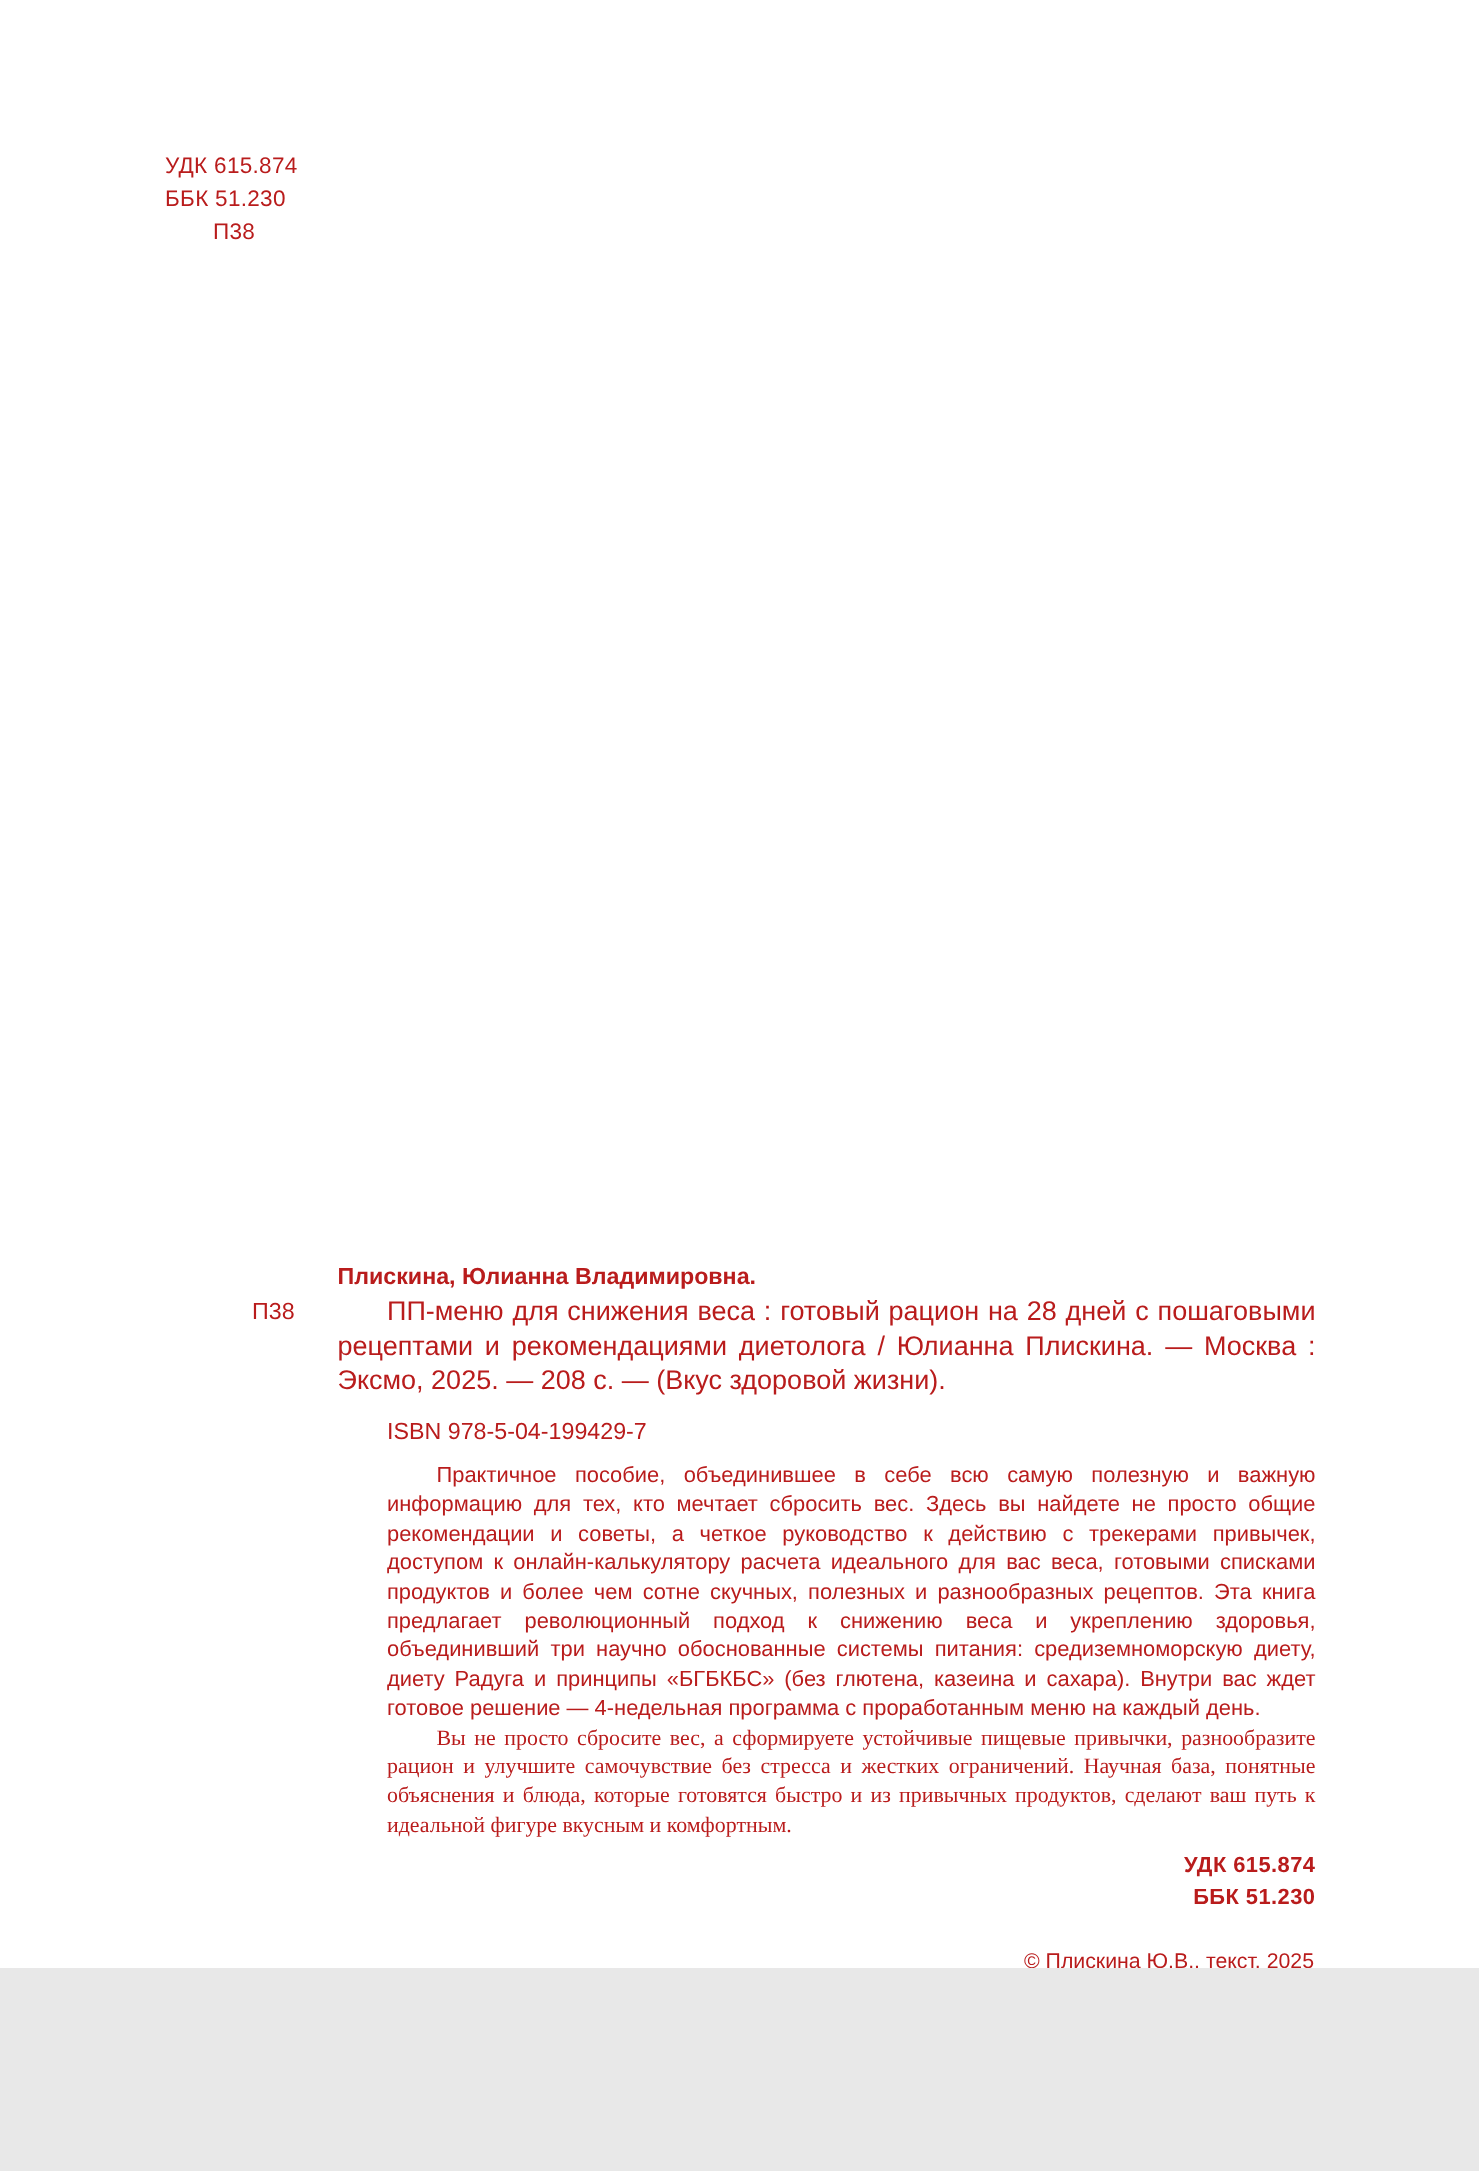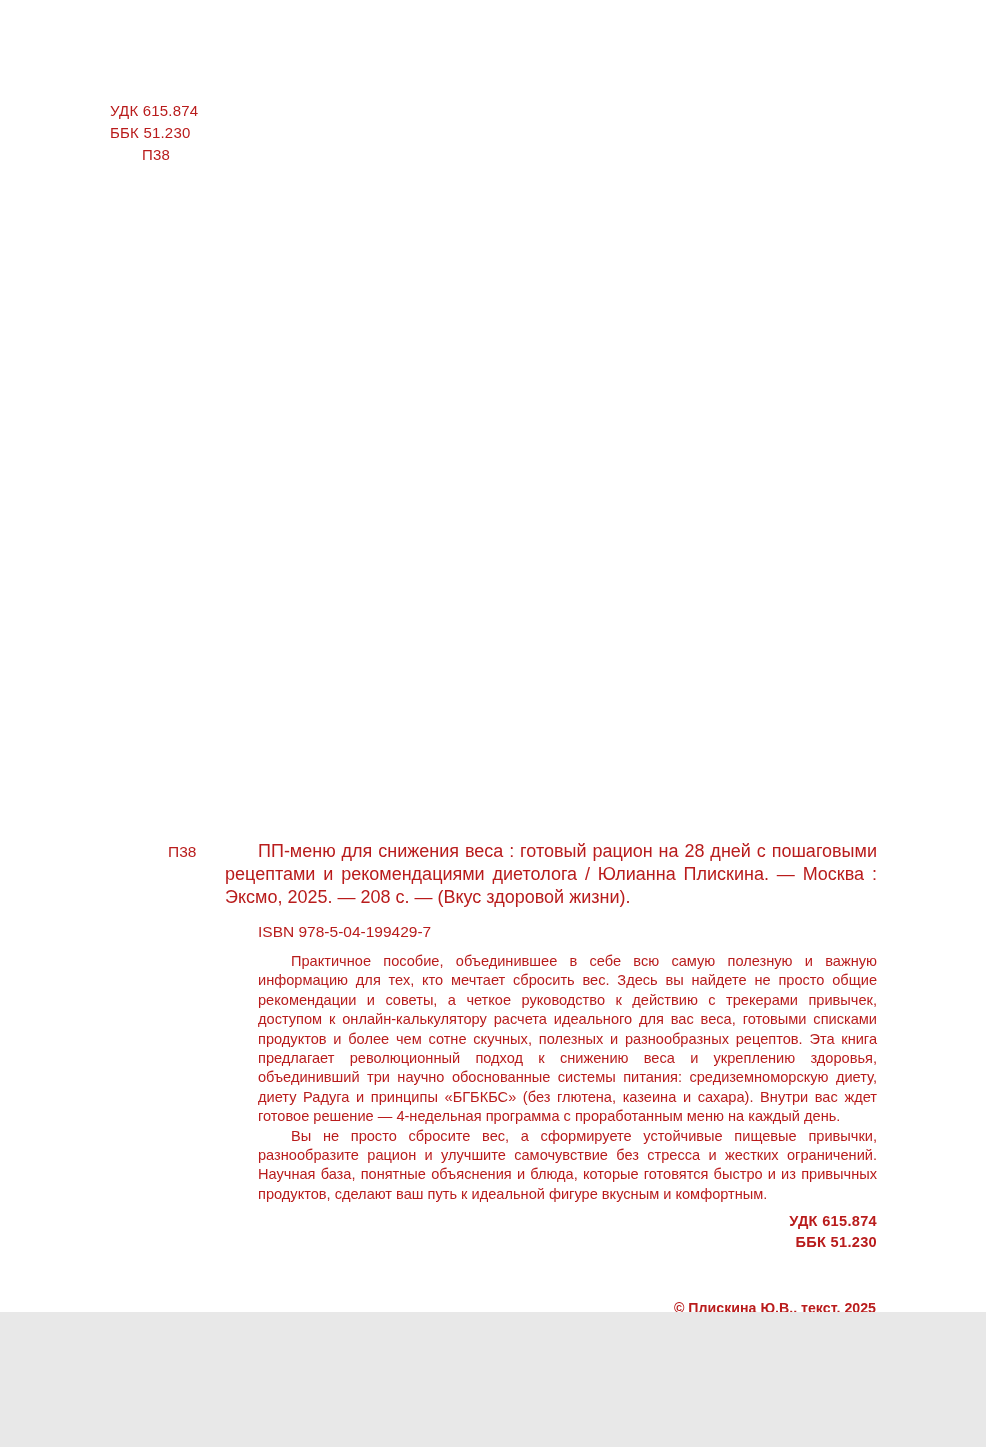--- a/index.html
+++ b/index.html
@@ -60,21 +60,21 @@
     line-height: 23px;
   }
   .annotation-paragraph {
     margin-top: 9px;
     font-size: 14.6px;
     line-height: 19.4px;
     text-align: justify;
     text-indent: 33px;
     margin-left: 33px;
   }
-  .annotation-paragraph.second { margin-top: 0; }
+  .annotation-paragraph.second { margin-top: 0; font-family: Liberation Serif, serif; }
   .codes-bottom {
     margin-top: 7px;
     text-align: right;
     font-weight: bold;
     font-size: 14.6px;
     line-height: 21px;
     letter-spacing: 0.3px;
   }
 
   
@@ -85,38 +85,39 @@
     font-weight: bold;
     font-size: 14.8px;
     letter-spacing: 0.4px;
     white-space: nowrap;
   }
   .copyright-block {
     position: absolute;
     right: 110px;
     top: 1298px;
     text-align: right;
-    font-weight: bold;
+    font-weight: normal;
     font-size: 14.2px;
     line-height: 20px;
     white-space: nowrap;
   }
 </style>
 </head>
 <body>
 
 <div class="page">
 
   <div class="header-block">
     <div class="code-line">УДК 615.874</div>
     <div class="code-line">ББК 51.230</div>
     <div class="code-line code-p38">П38</div>
   </div>
 
   <div class="main-block">
+    <div class="author-heading">Плискина, Юлианна Владимировна.</div>
 
     <div class="catalog-entry-wrap">
       <span class="catalog-code-margin">П38</span>
       <p class="bibliographic-description">ПП-меню для снижения веса : готовый рацион на 28 дней с пошаговыми рецептами и рекомендациями диетолога / Юлианна Плискина. — Москва : Эксмо, 2025. — 208  с. — (Вкус здоровой жизни).</p>
     </div>
 
     <div class="isbn-line">ISBN 978-5-04-199429-7</div>
 
     <p class="annotation-paragraph">Практичное пособие, объединившее в себе всю самую полезную и важную информацию для тех, кто мечтает сбросить вес. Здесь вы найдете не просто общие рекомендации и советы, а четкое руководство к действию с трекерами привычек, доступом к онлайн-калькулятору расчета идеального для вас веса, готовыми списками продуктов и более чем сотне скучных, полезных и разнообразных рецептов. Эта книга предлагает революционный подход к снижению веса и укреплению здоровья, объединивший три научно обоснованные системы питания: средиземноморскую диету, диету Радуга и принципы «БГБКБС» (без глютена, казеина и сахара). Внутри вас ждет готовое решение — 4-недельная программа с проработанным меню на каждый день.</p>
     <p class="annotation-paragraph second">Вы не просто сбросите вес, а сформируете устойчивые пищевые привычки, разнообразите рацион и улучшите самочувствие без стресса и жестких ограничений. Научная база, понятные объяснения и блюда, которые готовятся быстро и из привычных продуктов, сделают ваш путь к идеальной фигуре вкусным и комфортным.</p>

